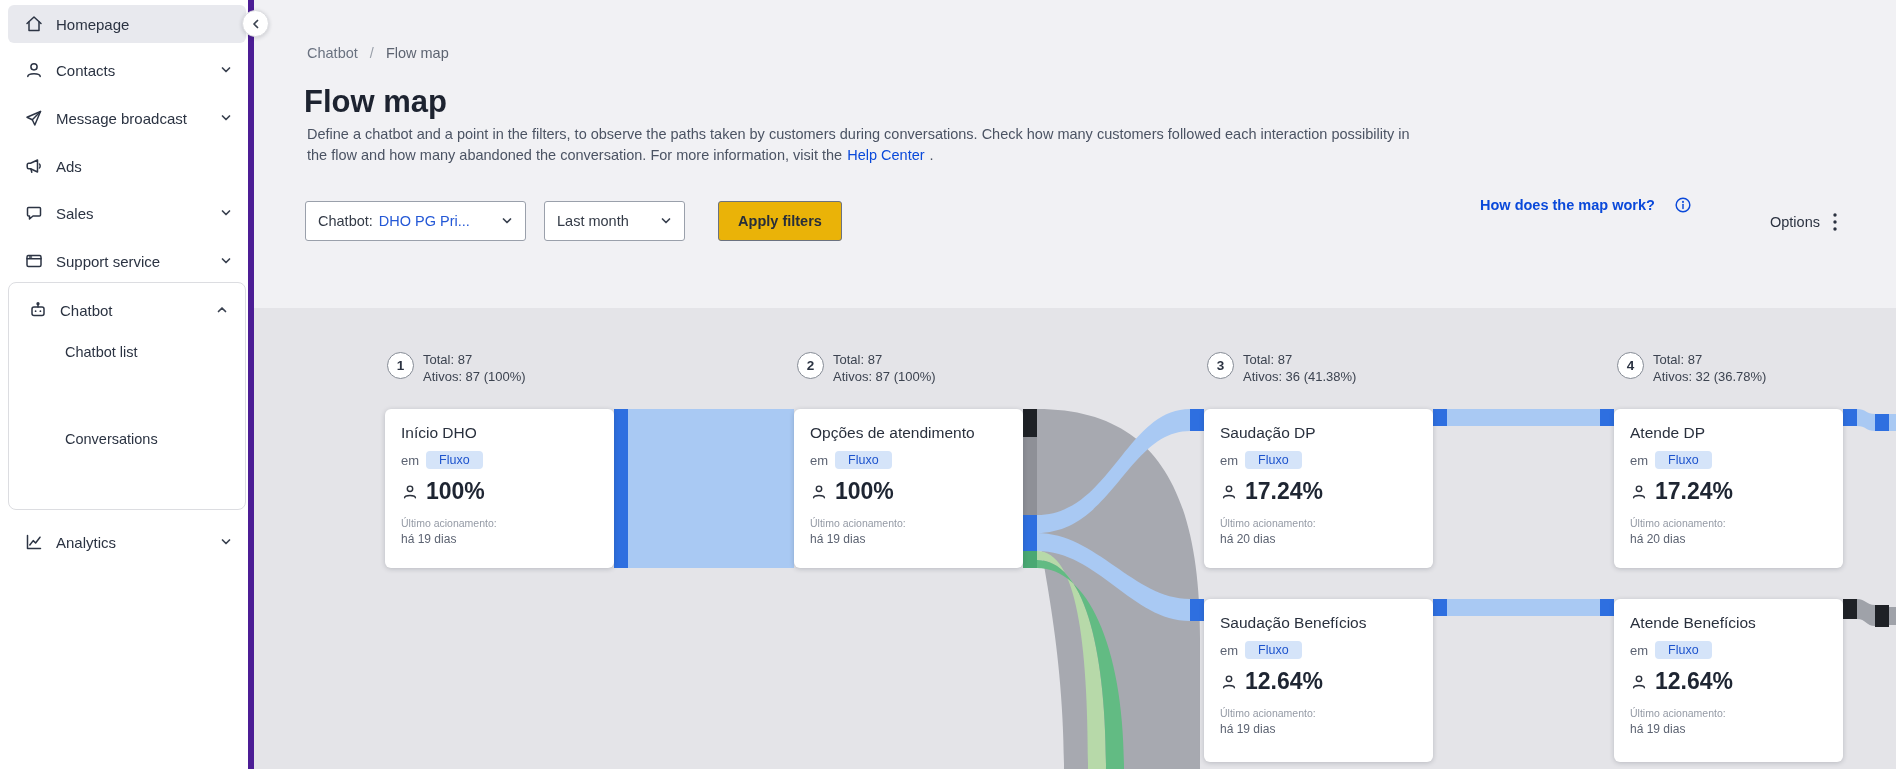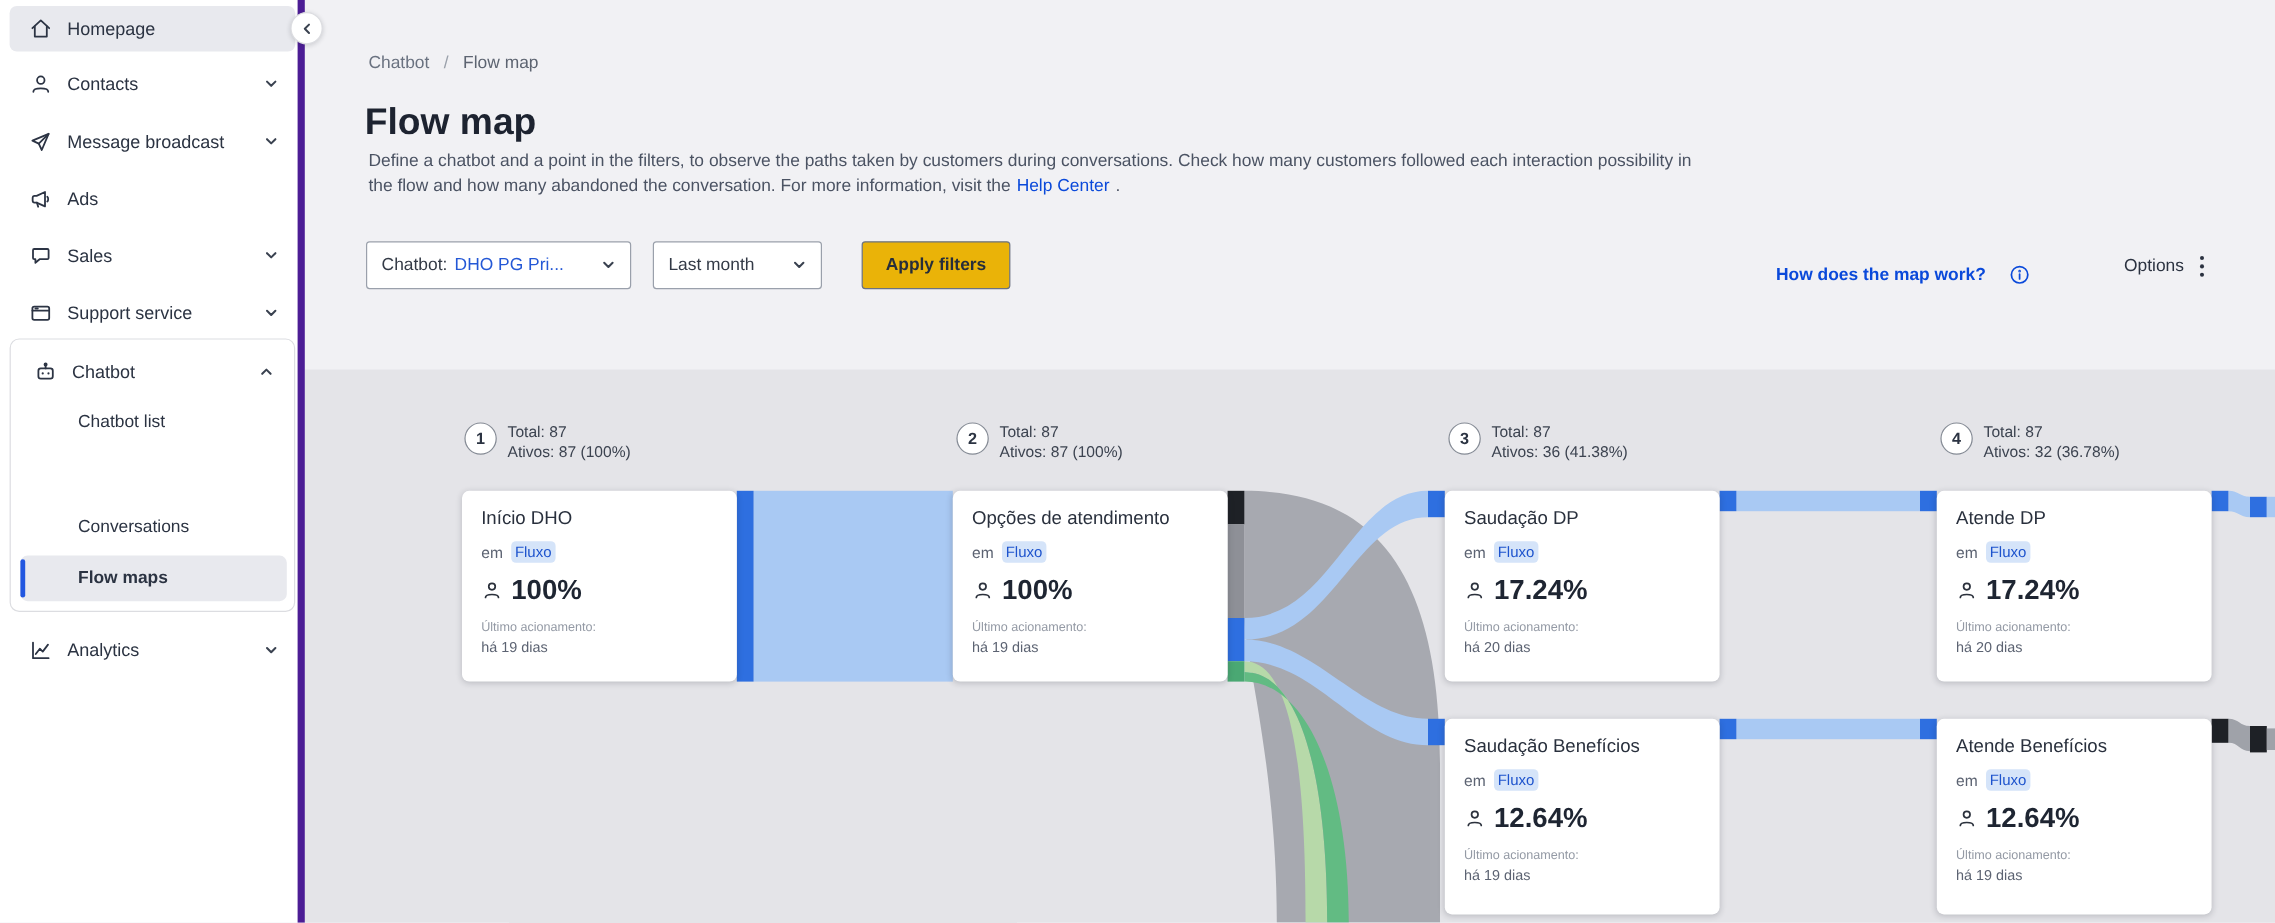--- a/index.html
+++ b/index.html
@@ -27,33 +27,33 @@
   #breadcrumb .bc-current{color:#5d6471}
   #page-title{position:absolute;left:304px;top:84px;font-size:31px;font-weight:800;color:#1d2330;z-index:2}
   #page-desc{position:absolute;left:307px;top:124px;width:1125px;font-size:14.5px;line-height:21px;color:#4b5363;z-index:2}
   #page-desc a{color:#0a49da;font-weight:400;text-decoration:none;margin:0 5px;cursor:pointer}
   .dd{position:absolute;top:201px;height:40px;background:#fff;border:1px solid #9aa0ab;border-radius:3px;display:flex;align-items:center;padding:0 10px 0 12px;gap:6px;font-size:14.5px;cursor:pointer;z-index:2}
   .dd .dd-label{color:#333a46}
   .dd .dd-value{color:#2458d6;white-space:nowrap}
   .dd .dd-value.plain{color:#333a46}
   .dd .chev{margin-left:auto}
   #btn-apply{position:absolute;left:718px;top:201px;width:124px;height:40px;background:#eab308;border:1px solid #6b7280;border-radius:3px;font-size:14.5px;font-weight:600;color:#272e3a;display:flex;align-items:center;justify-content:center;cursor:pointer;z-index:2}
-  #map-help{position:absolute;left:1480px;top:220px;display:flex;align-items:center;gap:19px;font-size:14.5px;font-weight:700;color:#0a49da;cursor:pointer;z-index:2}
+  #map-help{position:absolute;left:1480px;top:196px;display:flex;align-items:center;gap:19px;font-size:14.5px;font-weight:700;color:#0a49da;cursor:pointer;z-index:2}
   #options-btn{position:absolute;left:1770px;top:212px;display:flex;align-items:center;gap:12px;font-size:14.5px;color:#2b3240;cursor:pointer;z-index:2}
 
   
   #flow{position:absolute;left:254px;top:308px;width:1642px;height:461px;background:#e4e4e8;overflow:hidden}
   #sankey{position:absolute;left:0;top:0;z-index:1}
   .colhead{position:absolute;display:flex;gap:9px;align-items:flex-start;z-index:2}
   .num{width:27px;height:27px;border-radius:50%;background:#fff;border:1.5px solid #858b95;display:flex;align-items:center;justify-content:center;font-size:13.5px;color:#2b3342;font-weight:600;flex-shrink:0}
   .coltxt{font-size:13px;color:#3c4350;line-height:17px;margin-top:-1px}
   .fcard{position:absolute;width:229px;background:#fff;border-radius:6px;box-shadow:0 1px 5px rgba(30,35,48,.22);padding:15px 16px;z-index:3;cursor:pointer}
   .fcard .t{font-size:15.5px;color:#29303d;font-weight:500;white-space:nowrap}
   .fcard .em{margin-top:9px;font-size:13px;color:#5c6372;display:flex;align-items:center;gap:7px}
-  .badge{background:#d5e4f9;color:#1d53cd;font-size:12.5px;padding:2px 3px;border-radius:4px;font-weight:500}
+  .badge{background:#d5e4f9;color:#1d53cd;font-size:12.5px;padding:2px 13px;border-radius:4px;font-weight:500}
   .pct{margin-top:9px;display:flex;align-items:center;gap:7px;font-size:23px;font-weight:800;color:#1e2532}
   .picn{width:18px;height:18px;stroke:#2b313c;fill:none;stroke-width:1.6;stroke-linecap:round;stroke-linejoin:round}
   .last1{margin-top:12px;font-size:10.5px;color:#949aa5}
   .last2{margin-top:3px;font-size:12px;color:#5c6372}
 </style>
 </head>
 <body>
 
 <div id="app">
 
@@ -133,24 +133,20 @@
         <svg class="chev" viewBox="0 0 16 16">
             <path d="M4.5 9.5 L8 6 L11.5 9.5"></path>
           </svg>
       </div>
       <div class="sub-item" style="top:50px">
         <span>Chatbot list</span>
       </div>
       <div class="sub-item" style="top:137px">
         <span>Conversations</span>
       </div>
-      <div class="sub-item sel" style="top:180px">
-        <span class="sel-bar"></span>
-        <span>Flow maps</span>
-      </div>
     </div>
 
     <div class="side-item" style="top:521px">
       <svg class="icn" viewBox="0 0 20 20">
           <path d="M3.5 3.5 V16.5 H16.5"></path>
           <path d="M5.8 13 L9.2 8.6 L11.6 11 L16 5.2"></path>
         </svg>
       <span class="lbl">Analytics</span>
       <svg class="chev" viewBox="0 0 16 16">
           <path d="M4.5 6 L8 9.5 L11.5 6"></path>

